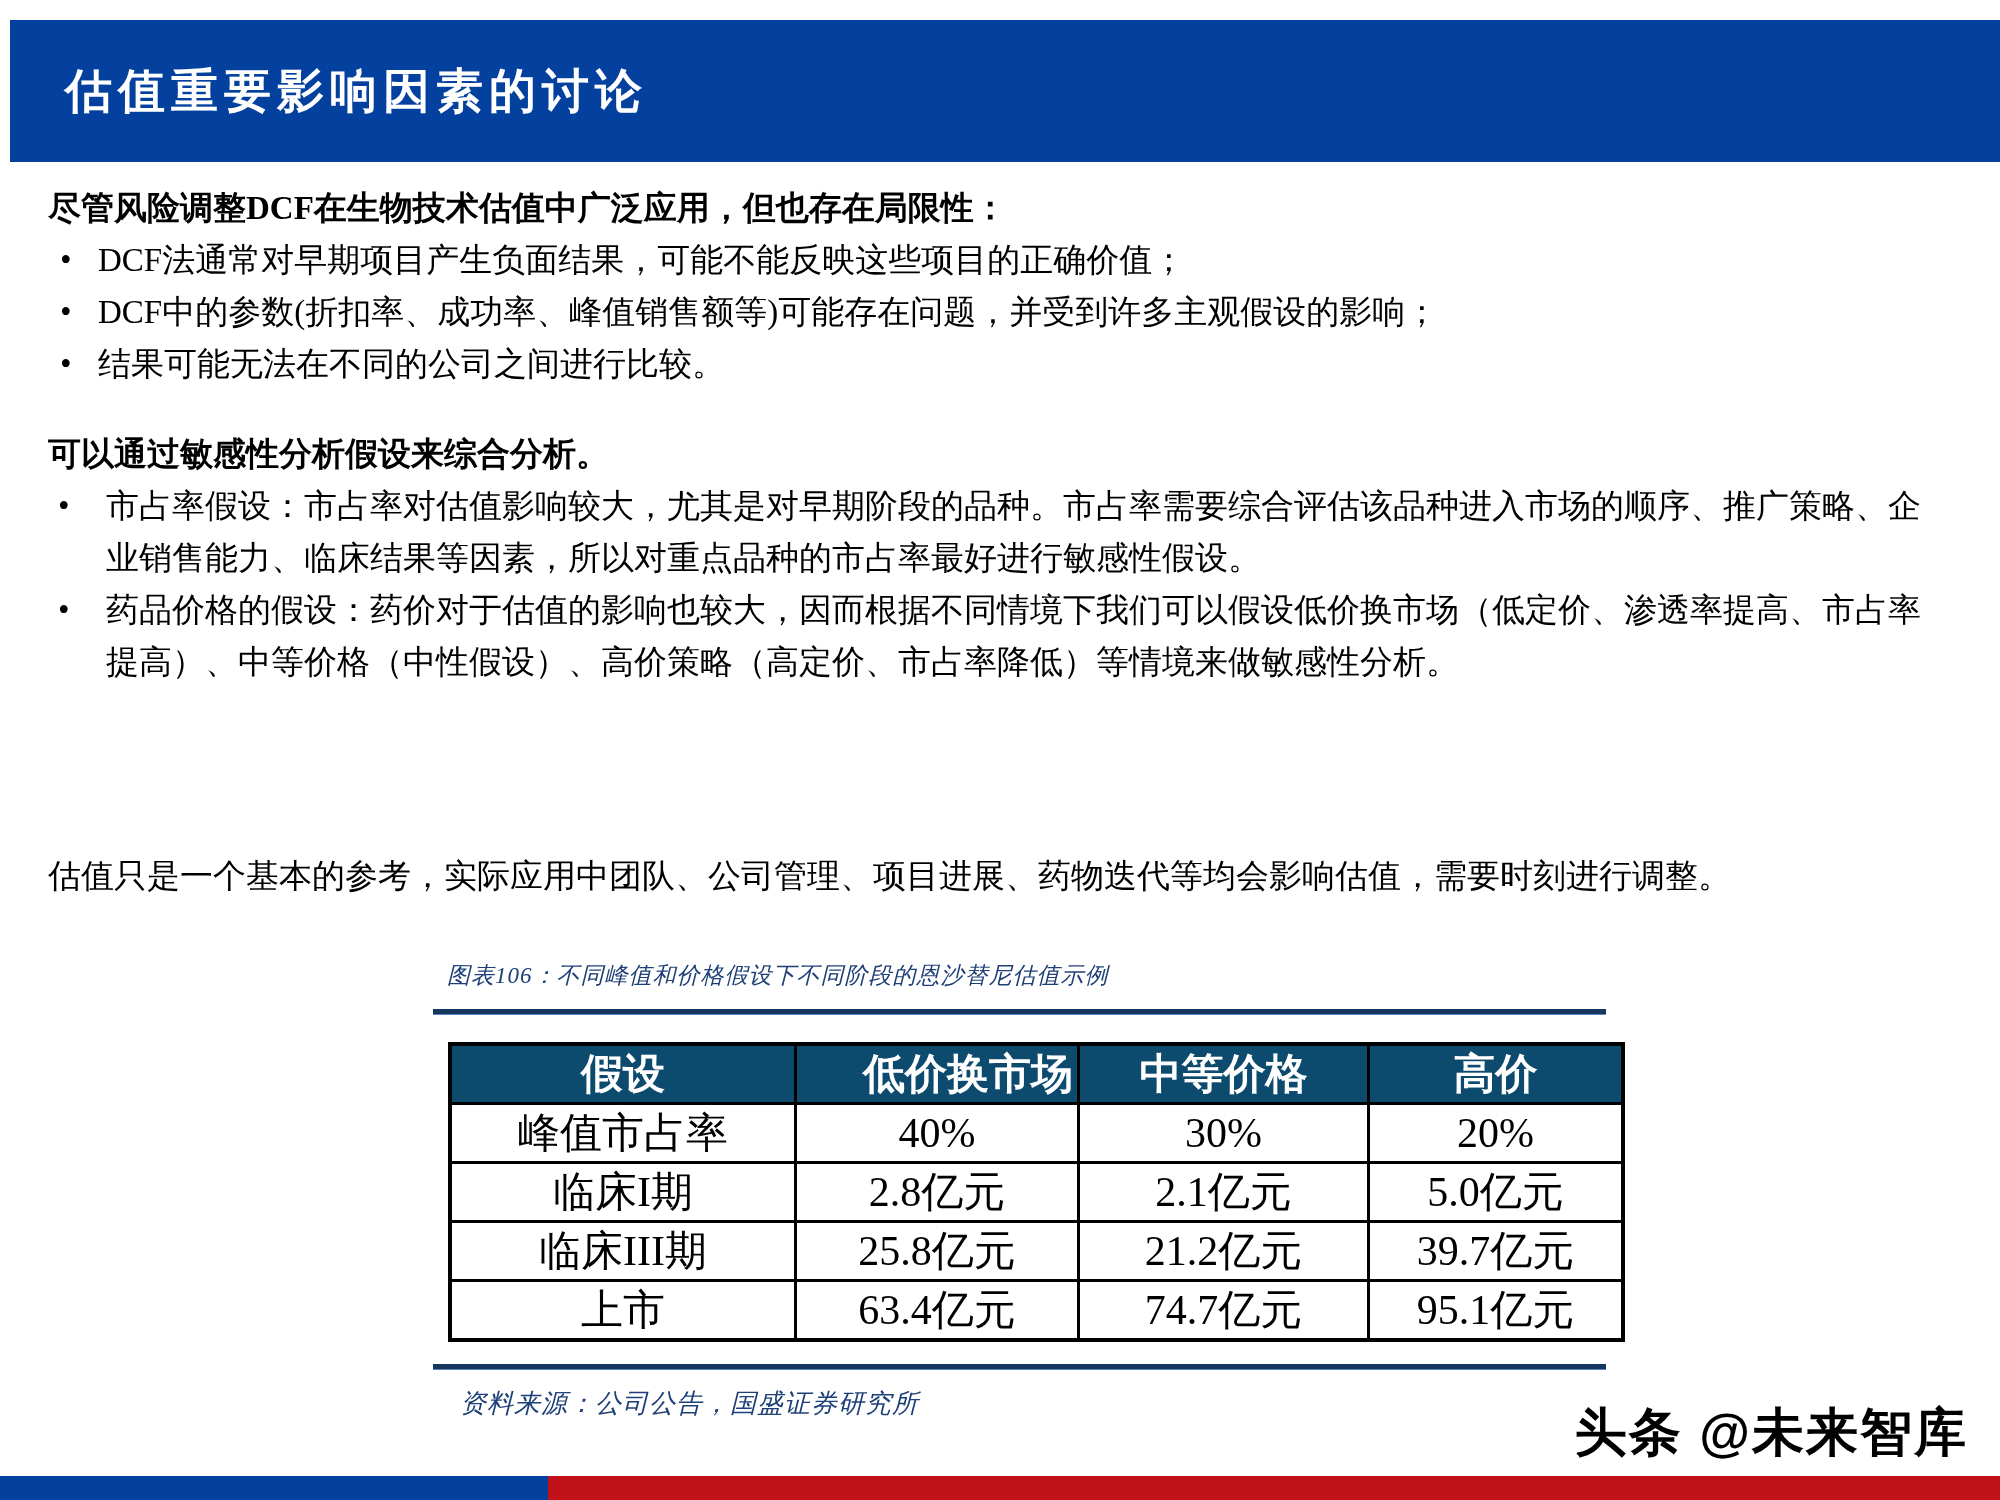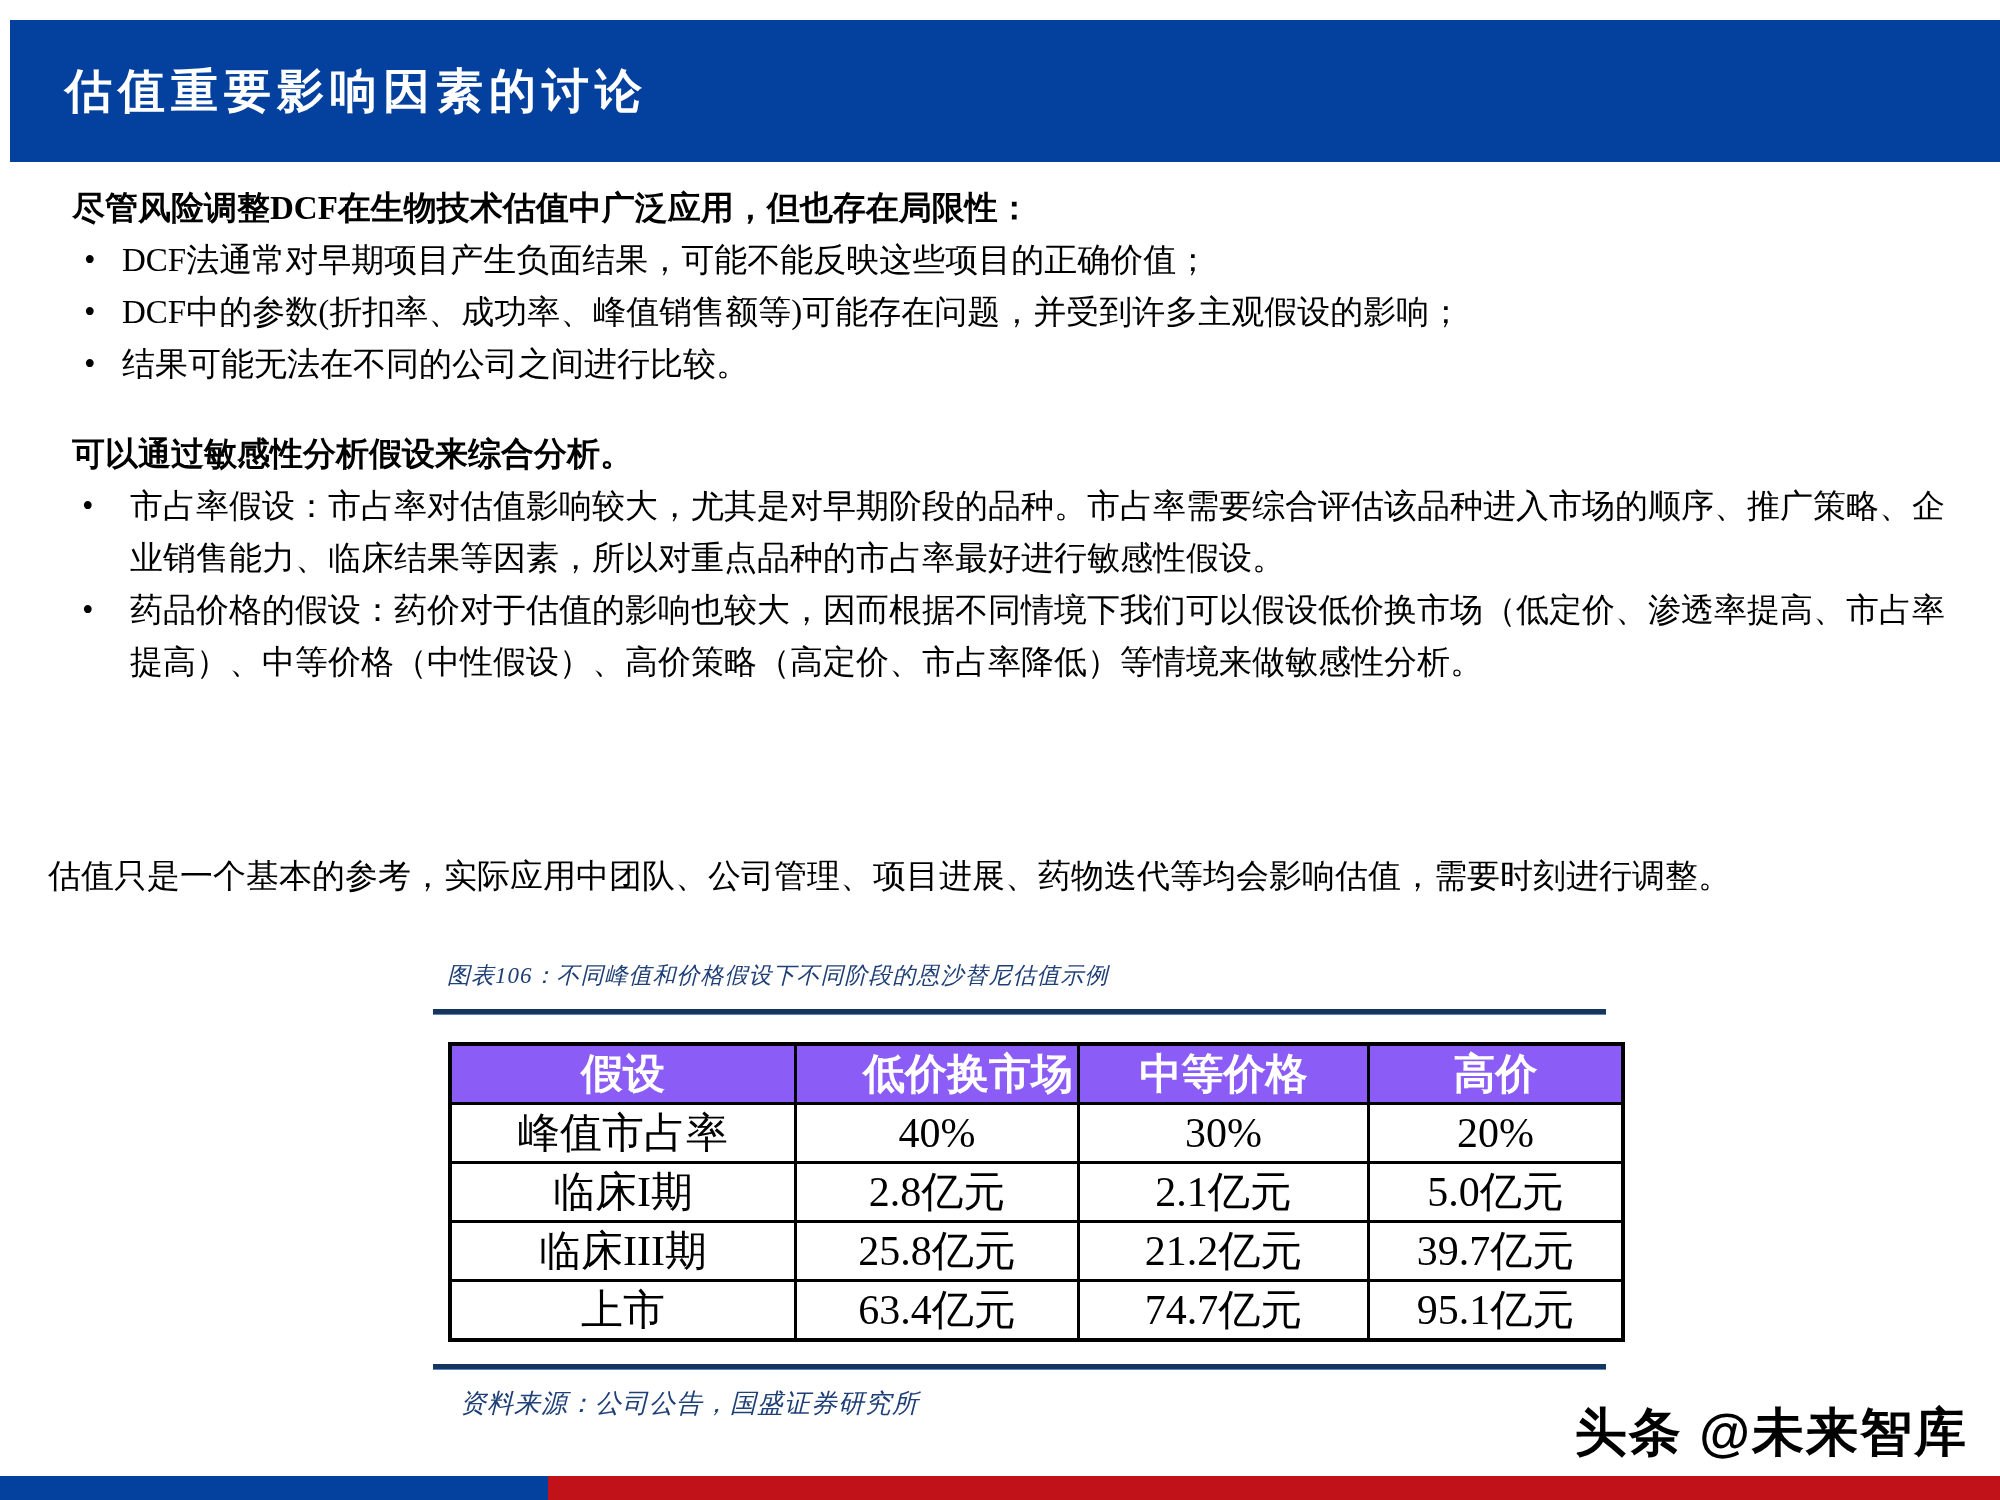--- a/index.html
+++ b/index.html
@@ -8,42 +8,42 @@
     font-family:"Liberation Serif","DejaVu Serif",serif;color:#000;
   }
   .topbar{
     position:absolute;left:10px;top:20px;right:0;height:142px;
     background:#04419E;display:flex;align-items:center;
   }
   .topbar .title{
     color:#ffffff;font-size:47px;font-weight:bold;letter-spacing:6px;
     padding-left:55px;font-family:"Liberation Serif","DejaVu Serif",serif;
   }
-  .textblock{position:absolute;left:48px;width:1905px;font-size:33px;line-height:52px;margin-left:24px;}
+  .textblock{position:absolute;left:48px;width:1905px;font-size:33px;line-height:52px;}
   .bold-head{font-weight:bold;margin:0 0 0 0;}
   ul.blist{list-style:none;margin:0;padding:0;}
   ul.blist li{position:relative;padding-left:50px;}
   ul.blist li::before{content:"\2022";position:absolute;left:12px;top:0;}
   ul.blist2 li{padding-left:58px;}
   ul.blist2 li::before{left:10px;}
   .closing{position:absolute;left:48px;width:1905px;font-size:33px;line-height:52px;margin:0;}
   .figure{position:absolute;left:433px;top:960px;width:1173px;}
   .figcaption{
     color:#1F3F77;font-style:italic;font-size:23px;margin:0 0 18px 14px;letter-spacing:1px;
   }
   .divider{height:5px;background:#17365D;border-bottom:1px solid #5B84C4;}
   .valuation-table{
     border-collapse:collapse;margin:27px 0 0 15px;width:1152px;
     font-size:42px;text-align:center;table-layout:fixed;
   }
   .valuation-table th,.valuation-table td{
     border:3px solid #000;height:50px;padding:0 4px;overflow:hidden;white-space:nowrap;
   }
   .valuation-table{border:4px solid #000;}
-  .valuation-table th{background:#8b5cf6;color:#ffffff;font-weight:bold;}
+  .valuation-table th{background:#0c4a6e;color:#ffffff;font-weight:bold;}
   .valuation-table .c0{width:334px;}
   .valuation-table .c1{width:272px;text-align:right;}
   .valuation-table .c2{width:279px;}
   .valuation-table .c3{width:243px;}
   .divider-bottom{margin-top:22px;}
   .source{
     color:#1F3F77;font-style:italic;font-size:26px;margin:16px 0 16px 27px;letter-spacing:1px;
   }
   .watermark{
     position:absolute;top:1398px;right:32px;font-size:52px;font-weight:bold;

